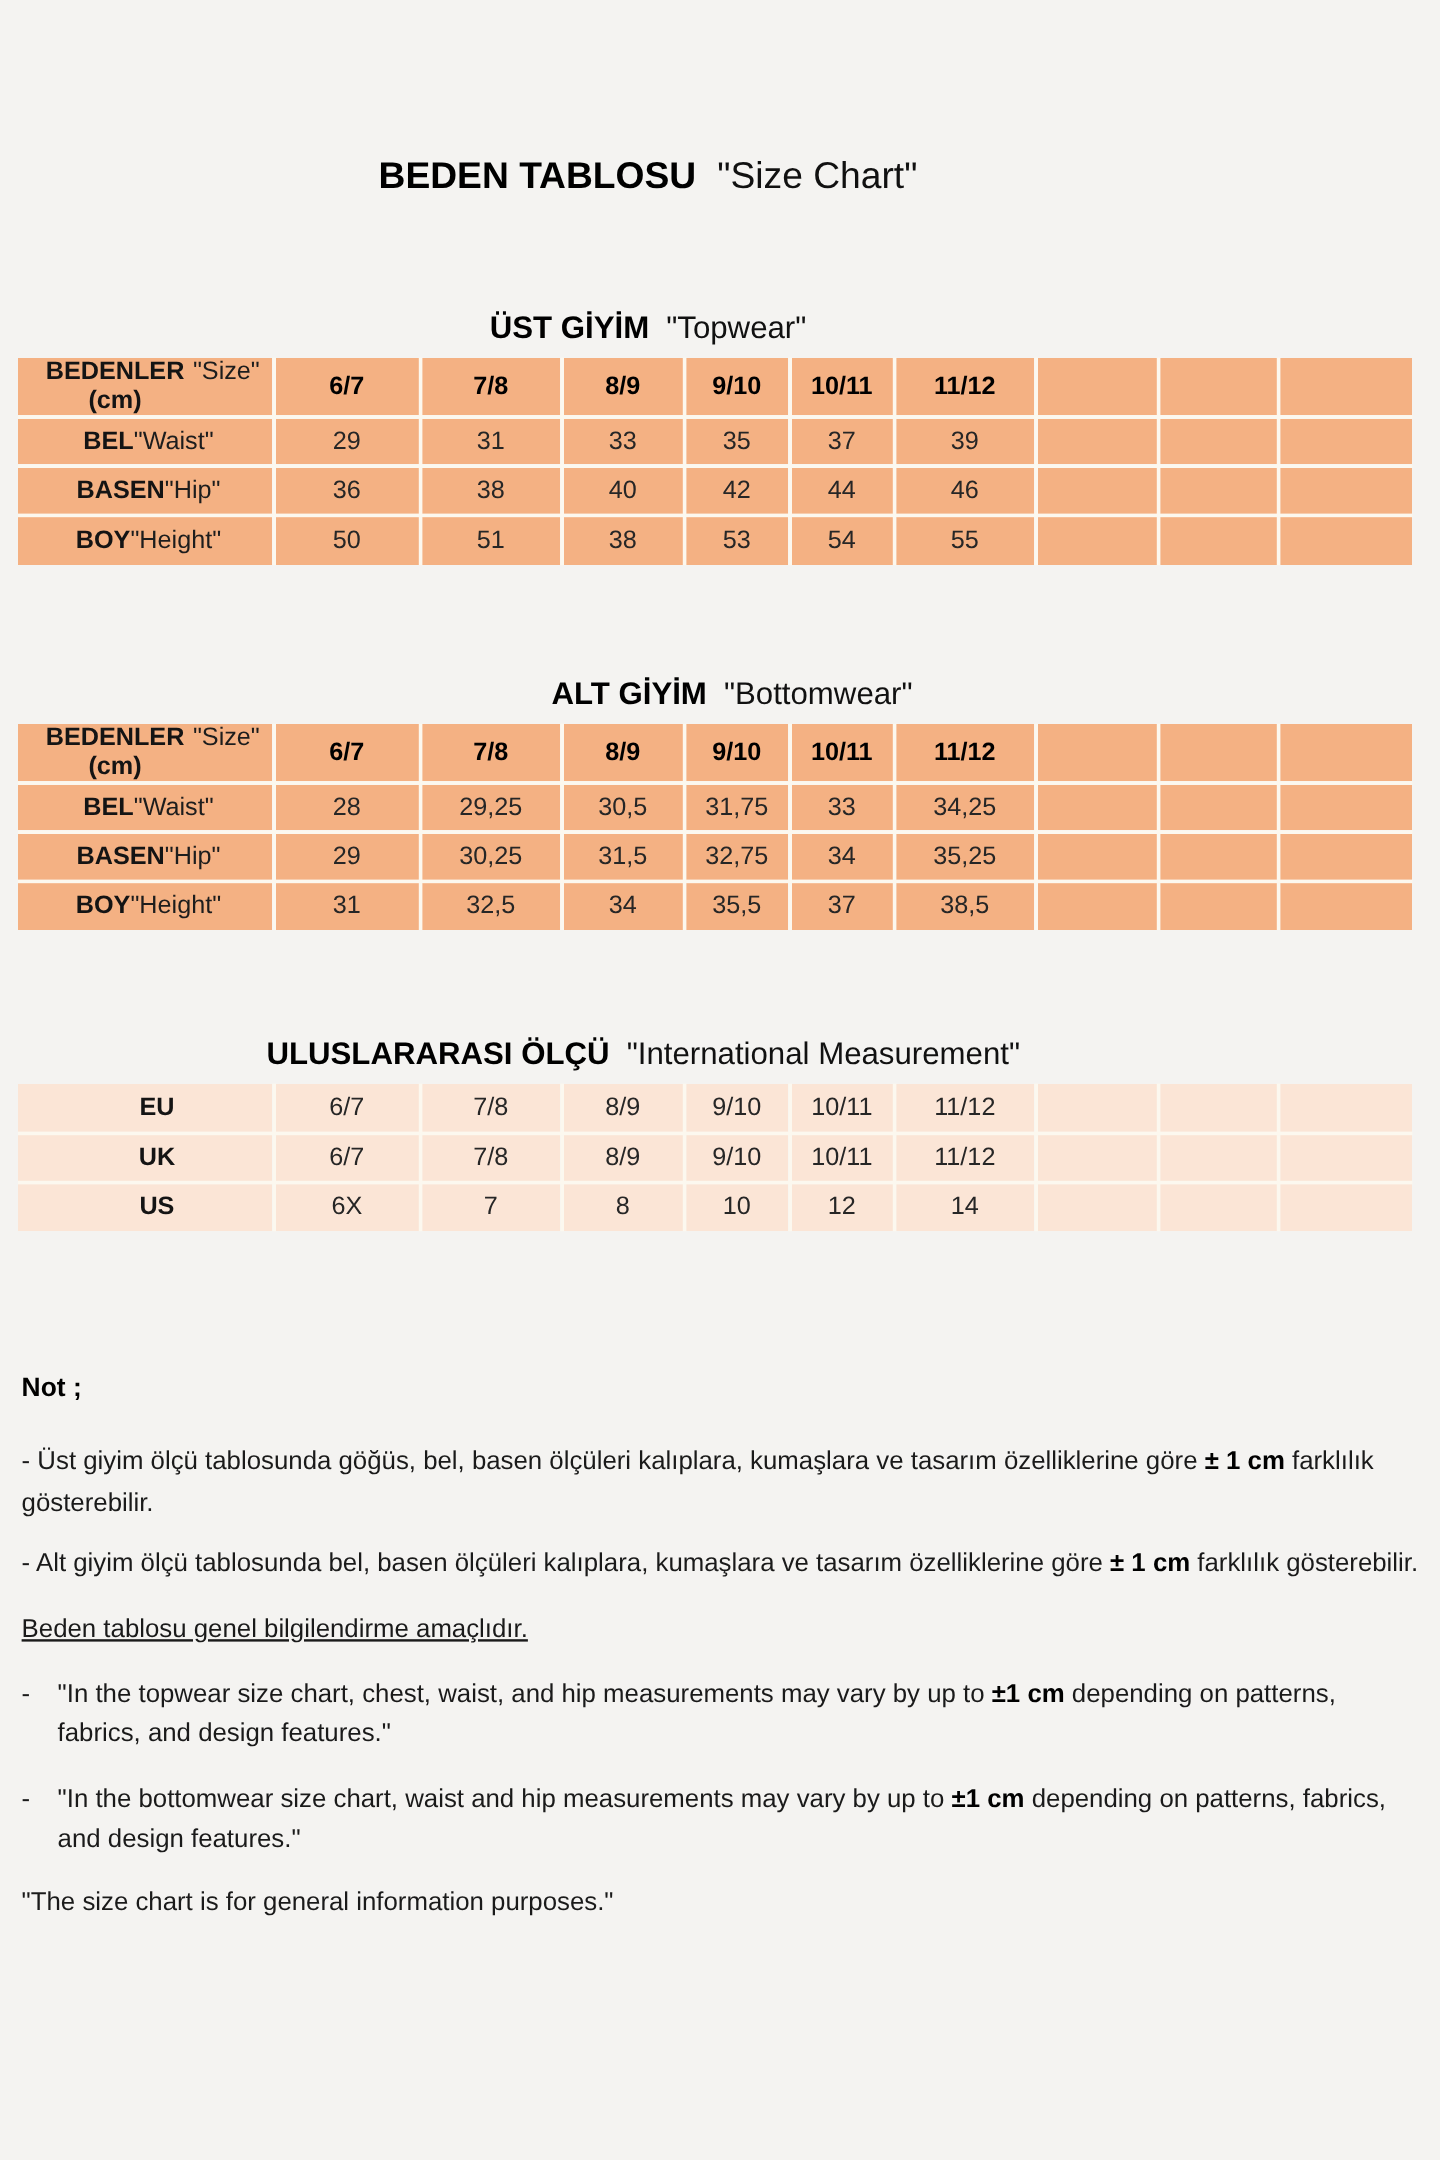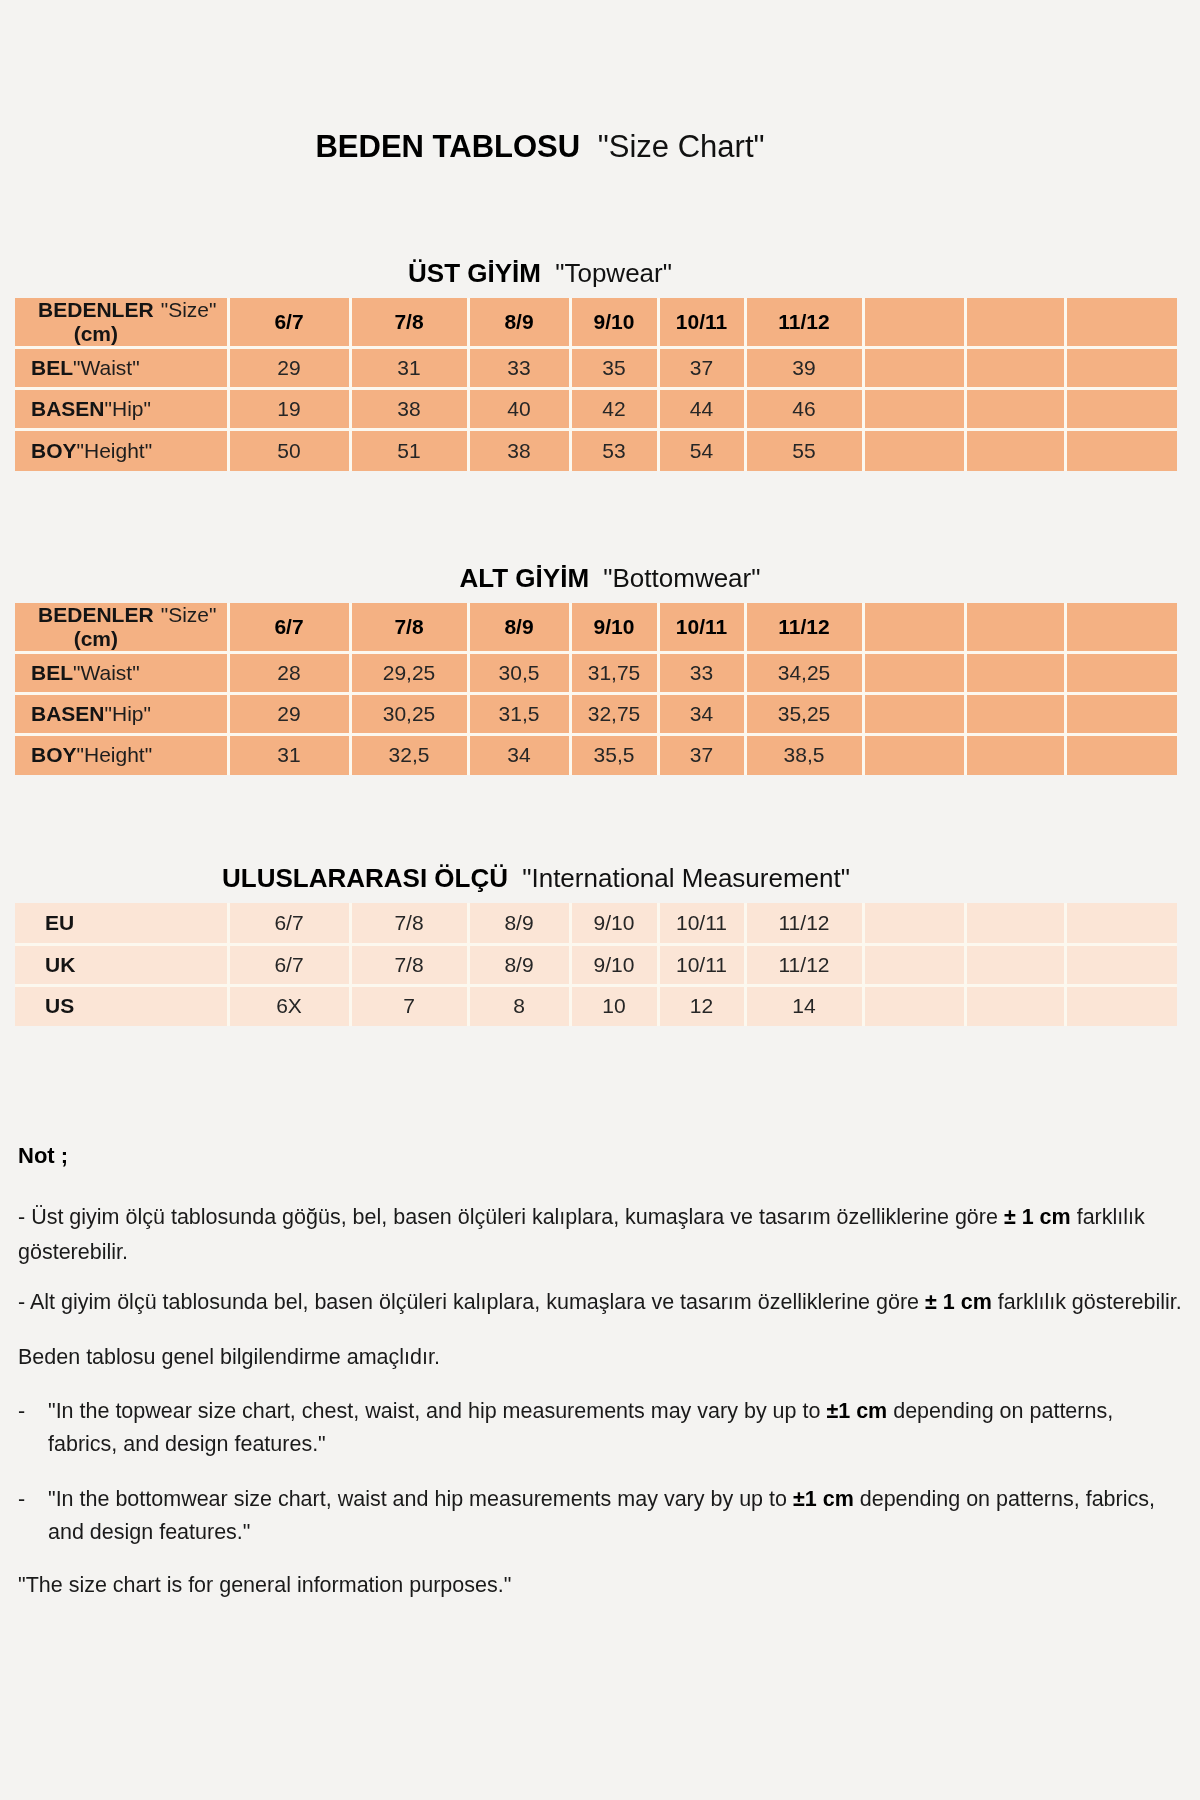--- a/index.html
+++ b/index.html
@@ -43,37 +43,37 @@
   }
   .size-table tr td:first-child { border-left:0; }
   .size-table tr td:last-child  { border-right:0; }
   .size-table tr:first-child td { border-top:0; }
   .size-table tr:last-child td  { border-bottom:0; }
   .c-label{width:213px}.c1{width:122px}.c2{width:118px}.c3{width:102px}
   .c4{width:88px}.c5{width:87px}.c6{width:118px}.c7{width:102px}
   .c8{width:100px}.c9{width:112px}
 
   .label-wrap {
-    display:flex; justify-content:flex-start; align-items:baseline;
+    display:flex; justify-content:center; align-items:baseline;
     padding:0 10px 0 16px;
   }
   .intl .label-wrap { padding-left:30px; }
   .lab-tr { font-weight:bold; color:#141414; }
   .lab-en { font-weight:normal; color:#1d1d1d; }
   .header-row .val-cell { font-weight:bold; color:#000; }
   .val-cell { color:#262626; }
 
   
   .notes { width:1174px; padding-left:3px; font-size:21.5px; line-height:35px; color:#1a1a1a; }
   .note-head { font-weight:bold; font-size:22px; color:#000; }
   .note-head.tr { margin-top:112px; }
   .note-para b, .en-bullet b { font-weight:bold; color:#000; }
   .p1 { margin-top:27px; }
   .p2 { margin-top:15px; }
-  .tr-footer { margin-top:20px; }
+  .tr-footer { margin-top:20px;text-decoration:underline; }
   .note-head.en { margin-top:22px; }
   .en-bullet { display:flex; line-height:33px; }
   .eb1 { margin-top:20px; }
   .eb2 { margin-top:22px; }
   .en-bullet .dash { flex:0 0 30px; }
   .en-bullet .btext { flex:1; padding-right:10px; }
   .en-footer { margin-top:20px; line-height:33px; }
 </style>
 </head>
 <body>
@@ -138,21 +138,21 @@
             <td class="val-cell"></td>
             <td class="val-cell"></td>
           </tr>
           <tr>
             <td>
               <div class="label-wrap">
                 <span class="lab-tr">BASEN</span>
                 <span class="lab-en">"Hip"</span>
               </div>
             </td>
-            <td class="val-cell">19</td>
+            <td class="val-cell">36</td>
             <td class="val-cell">38</td>
             <td class="val-cell">40</td>
             <td class="val-cell">42</td>
             <td class="val-cell">44</td>
             <td class="val-cell">46</td>
             <td class="val-cell"></td>
             <td class="val-cell"></td>
             <td class="val-cell"></td>
           </tr>
           <tr>

